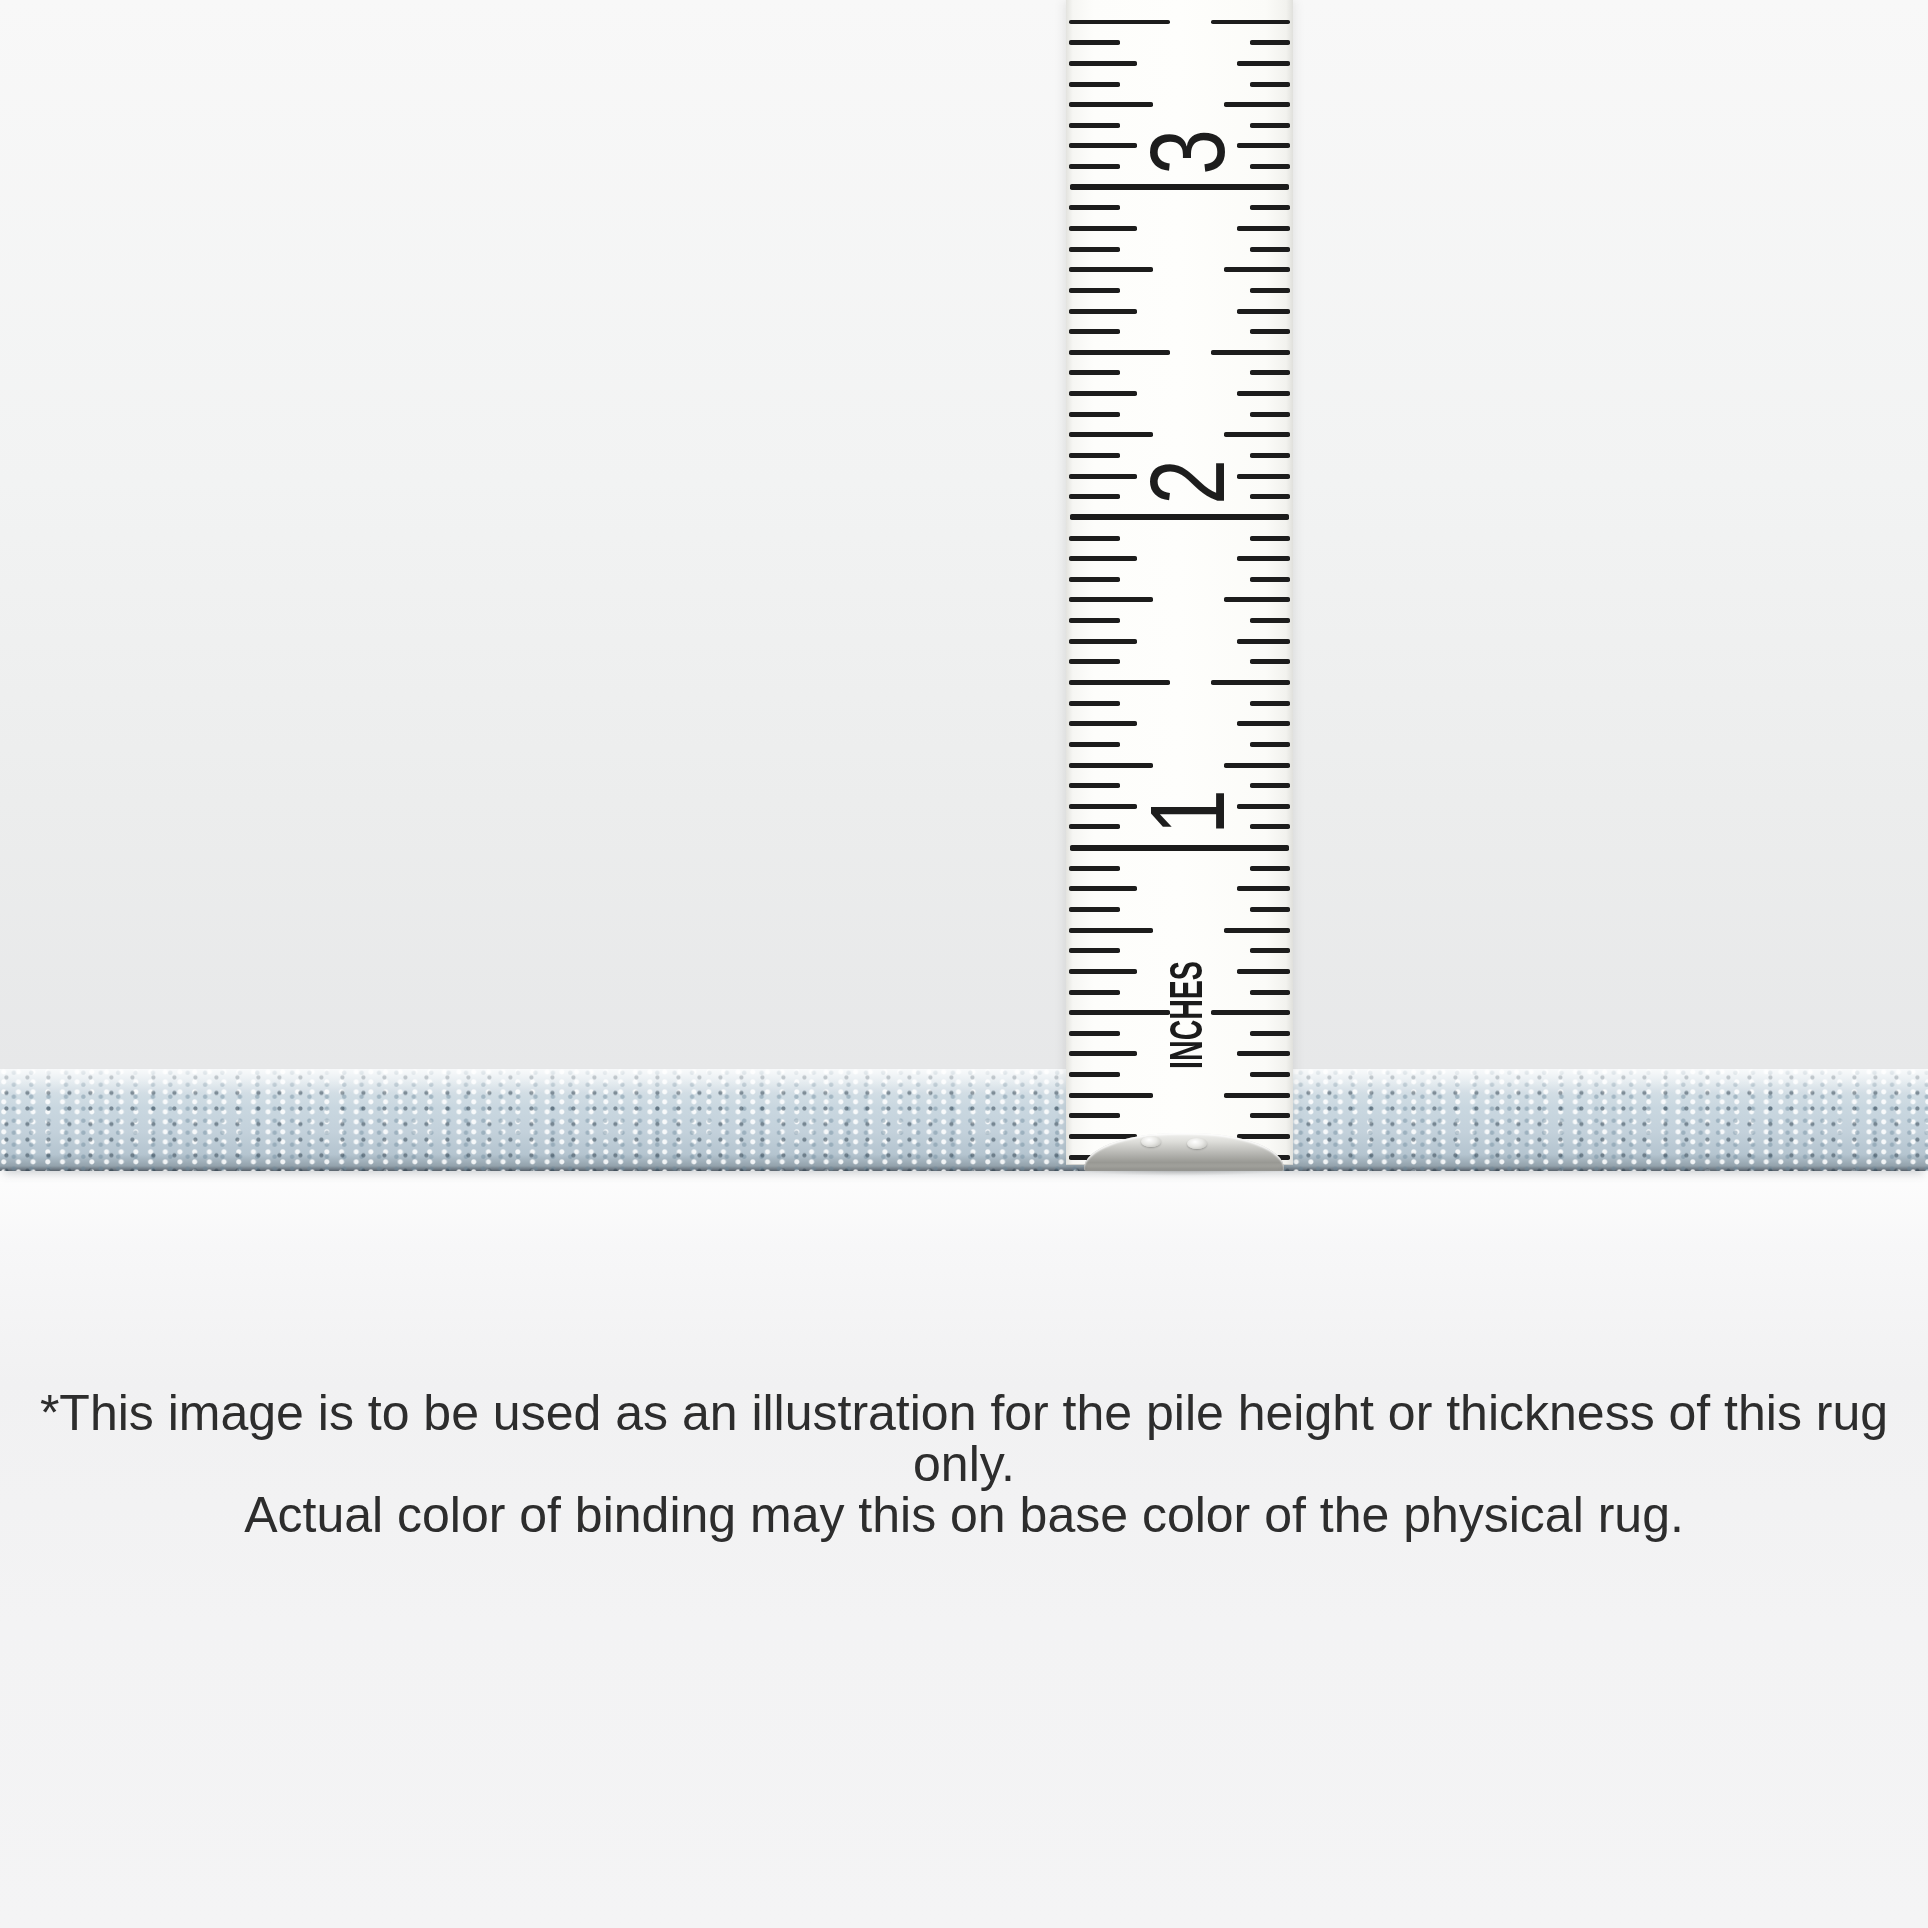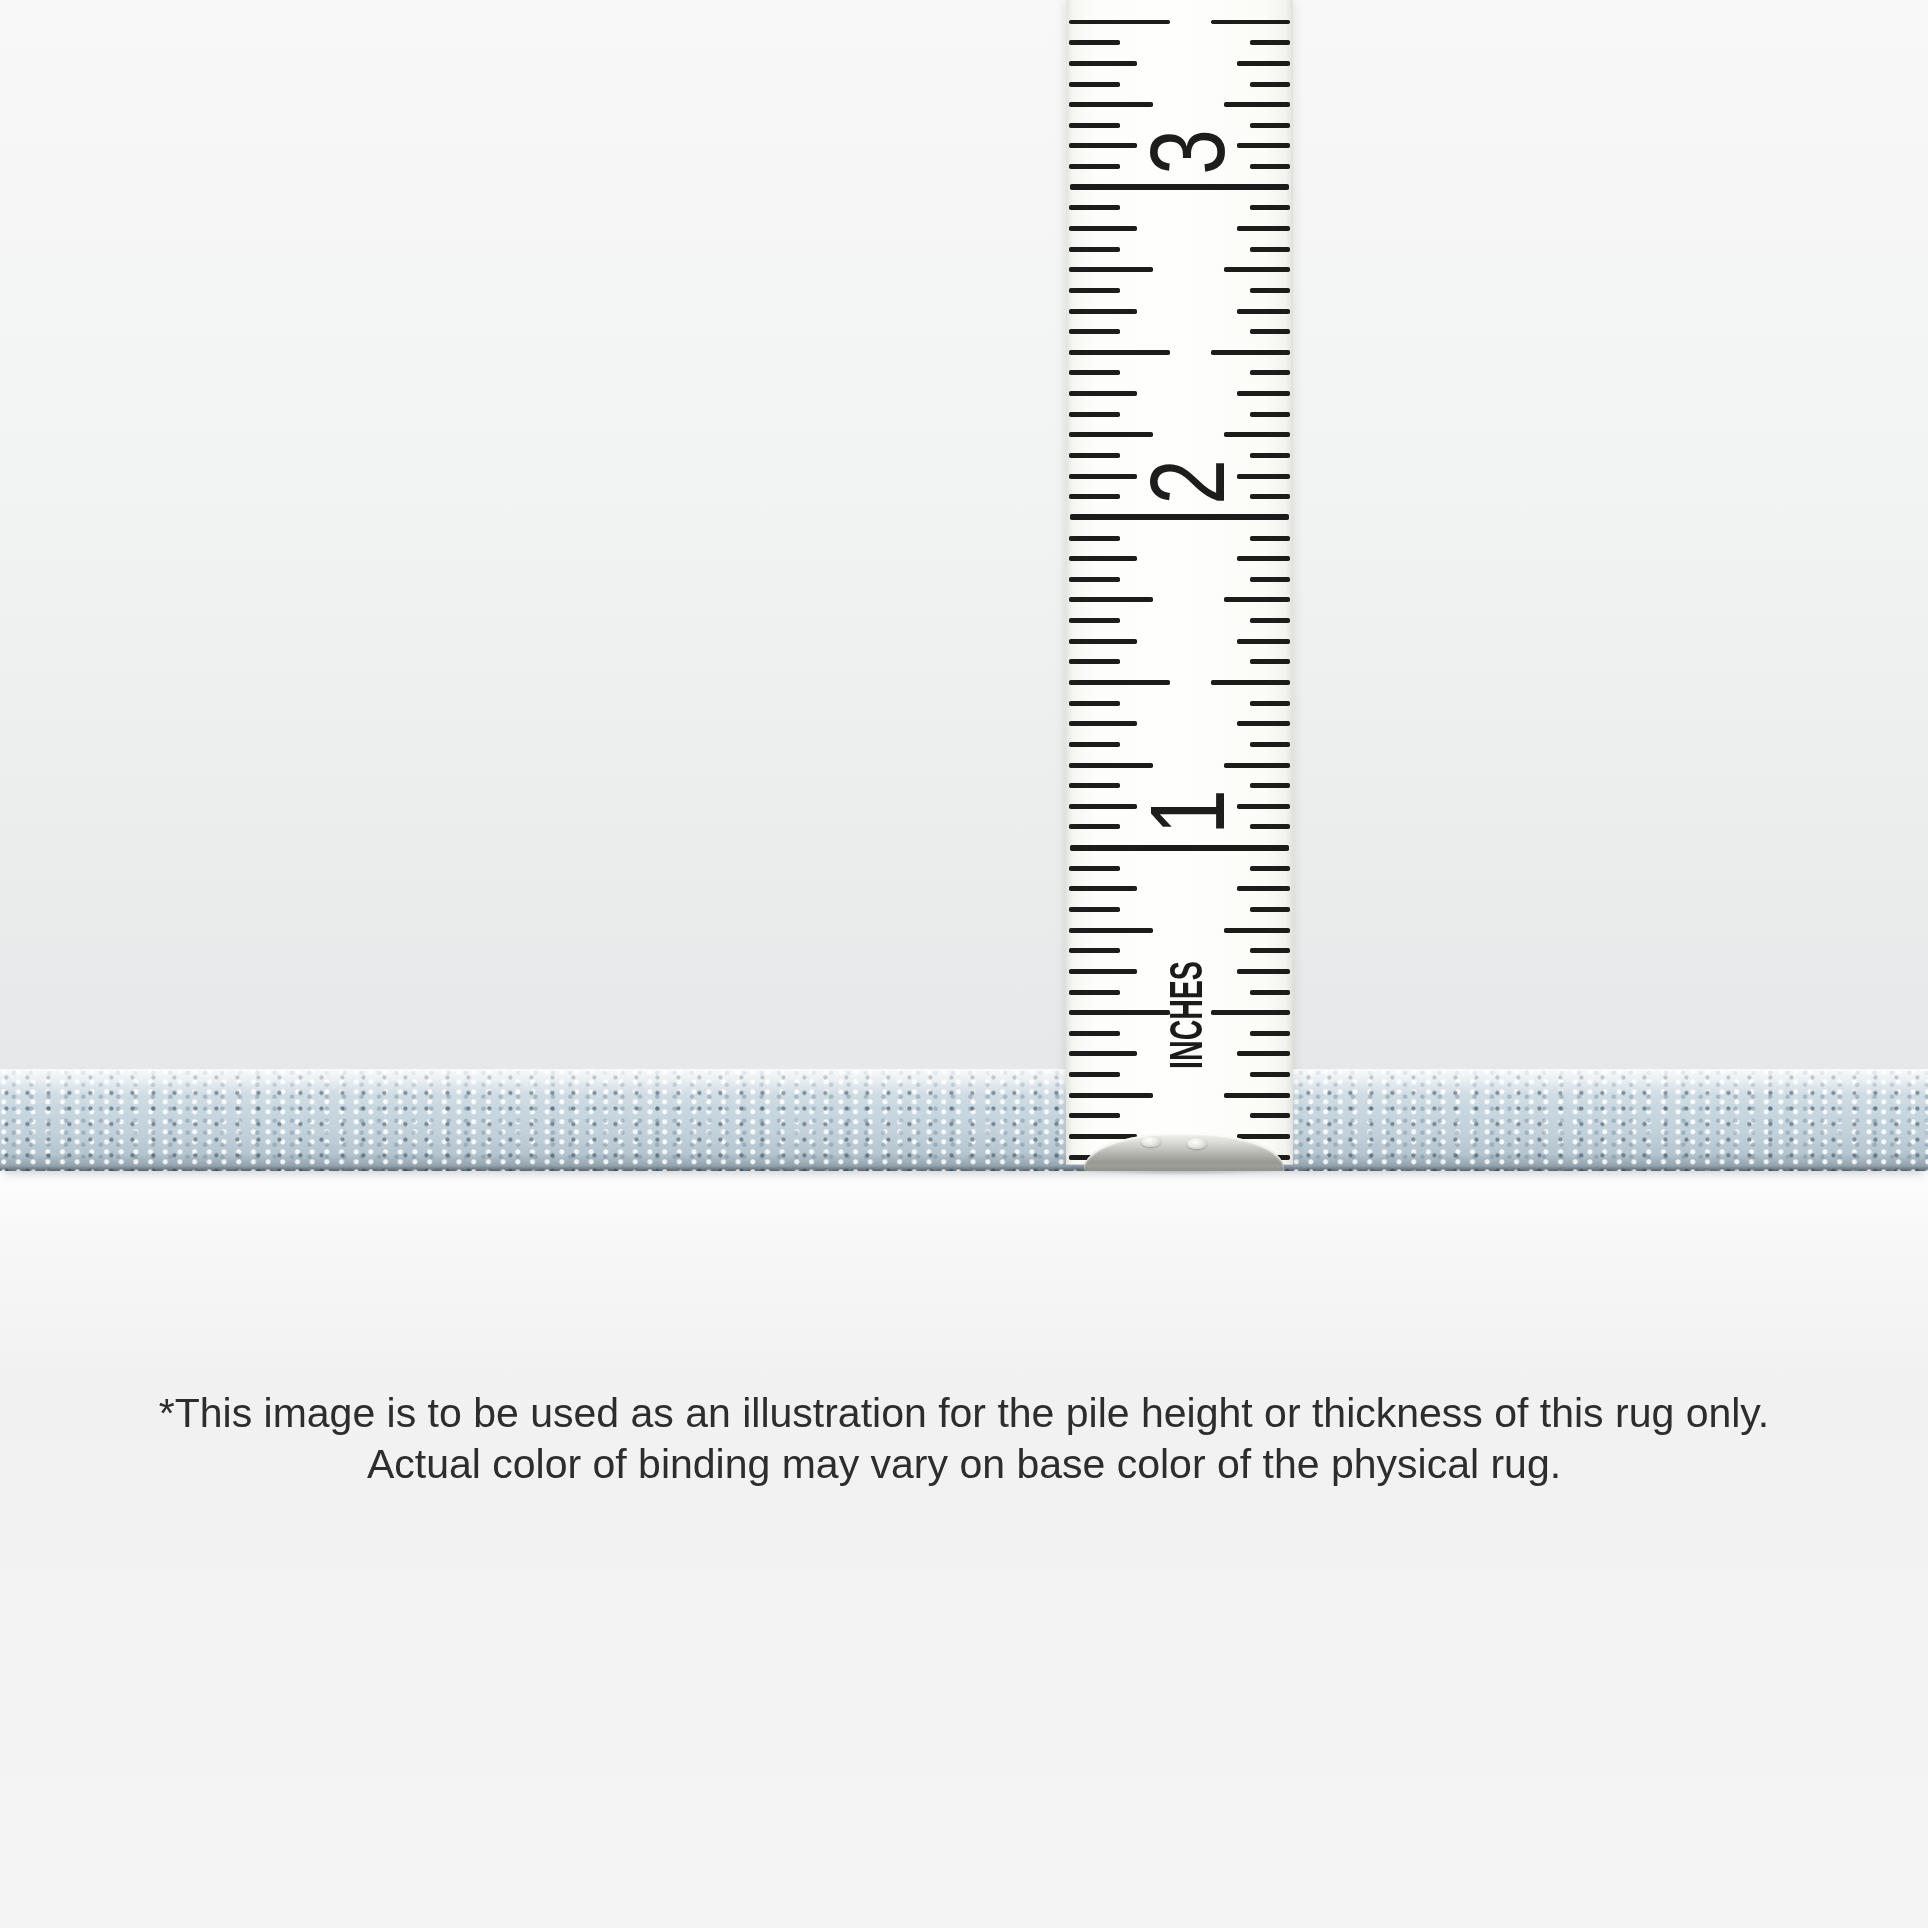--- a/index.html
+++ b/index.html
@@ -85,21 +85,21 @@
     background: radial-gradient(ellipse at 40% 35%, #ffffff 0%, #e8e8e5 45%, #b8b8b3 100%);
     box-shadow: 0 0.9px 1.8px rgba(0,0,0,0.25);
   }
   .rivet.r1 { left: 57px; top: 2.8px; }
   .rivet.r2 { left: 103px; top: 4.6px; }
 
   
   .disclaimer {
     position: absolute; left: 0; top: 1388px; width: 1928px;
     text-align: center; color: #2d2d2d;
-    font-size: 41px; line-height: 51px; font-weight: 500;
+    font-size: 50px; line-height: 51px; font-weight: 500;
     letter-spacing: 0px;
   }
 </style>
 </head>
 <body>
 
 <div class="scene">
 
   <div class="bg-upper"></div>
   <div class="floor"></div>
@@ -225,17 +225,17 @@
     </div>
 
   <div class="cap-shadow"></div>
   <div class="end-cap">
     <div class="rivet r1"></div>
     <div class="rivet r2"></div>
   </div>
 
   <div class="disclaimer">
     <div>*This image is to be used as an illustration for the pile height or thickness of this rug only.</div>
-    <div>Actual color of binding may vary on base color of the physical rug.</div>
+    <div>Actual color of binding may this on base color of the physical rug.</div>
   </div>
 
 </div>
 
 
 </body></html>

